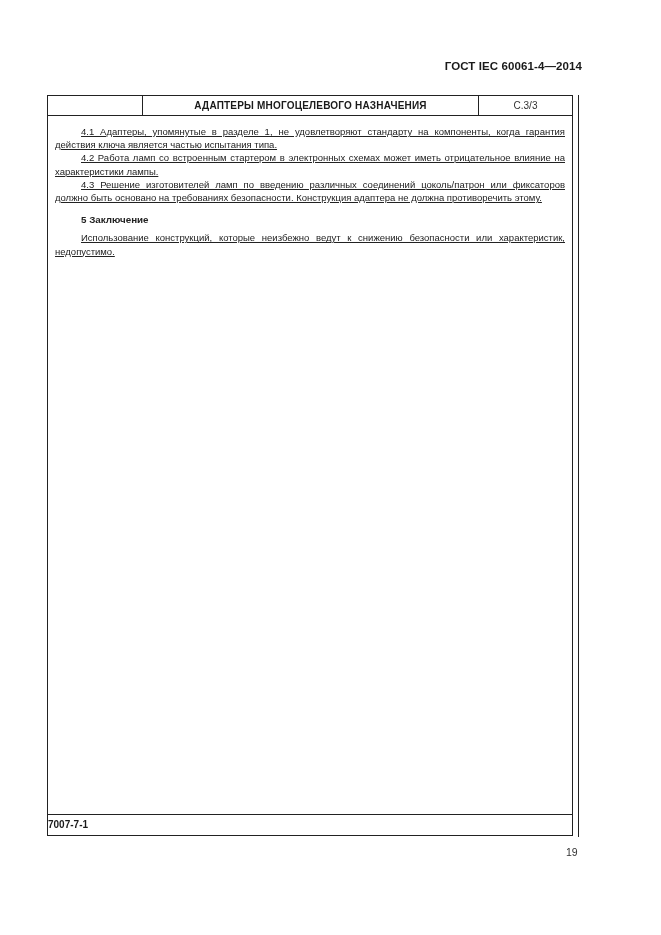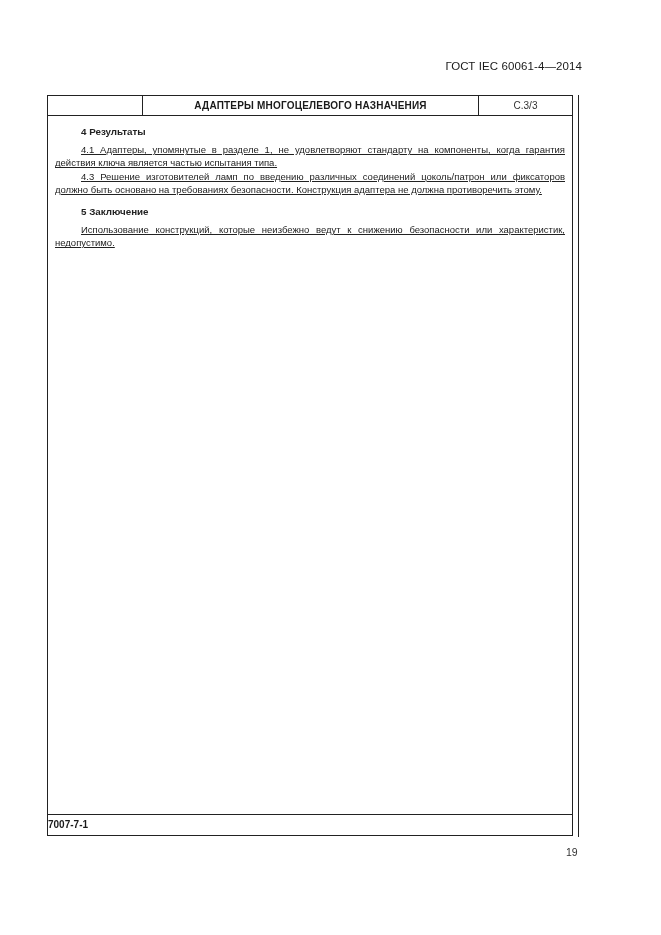--- a/index.html
+++ b/index.html
@@ -13,21 +13,21 @@
       position: relative;
       overflow: hidden;
       font-family: "Liberation Sans", "DejaVu Sans", sans-serif;
       color: #1a1a1a;
     }
     .doc-number {
       position: absolute;
       top: 60px;
       right: 79px;
       font-size: 11.5px;
-      font-weight: normal;
+      font-weight: bold;
       letter-spacing: 0.1px;
       color: #1a1a1a;
       margin-left: 8px;
     }
     .frame {
       position: absolute;
       left: 47px;
       top: 95px;
       width: 526px;
       height: 741px;
@@ -141,22 +141,22 @@
 
 <div class="frame">
   <div class="header-row">
     <div class="header-cell blank"></div>
     <div class="header-cell title">АДАПТЕРЫ МНОГОЦЕЛЕВОГО НАЗНАЧЕНИЯ</div>
     <div class="header-cell page">С.3/3</div>
   </div>
 
   <div class="content">
     <div>
-      <p class="section-title">4  Результаты</p>
       <p class="para">4.1 Адаптеры, упомянутые в разделе 1, не удовлетворяют стандарту на компоненты, когда гарантия действия ключа является частью испытания типа.</p>
+      <p class="para">4.2 Работа ламп со встроенным стартером в электронных схемах может иметь отрицательное влияние на характеристики лампы.</p>
       <p class="para">4.3 Решение изготовителей ламп по введению различных соединений цоколь/патрон или фиксаторов должно быть основано на требованиях безопасности. Конструкция адаптера не должна противоречить этому.</p>
     </div>
     <div class="section-gap"></div>
     <div>
       <p class="section-title">5  Заключение</p>
       <p class="para">Использование конструкций, которые неизбежно ведут к снижению безопасности или характеристик, недопустимо.</p>
     </div>
   </div>
 
 

